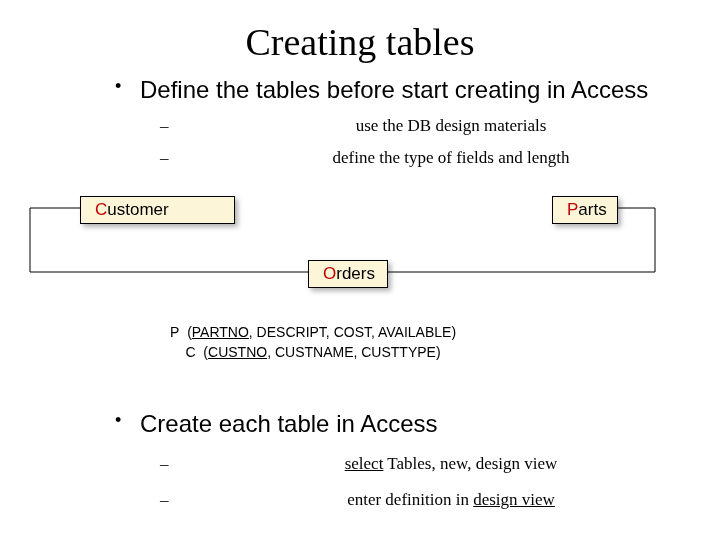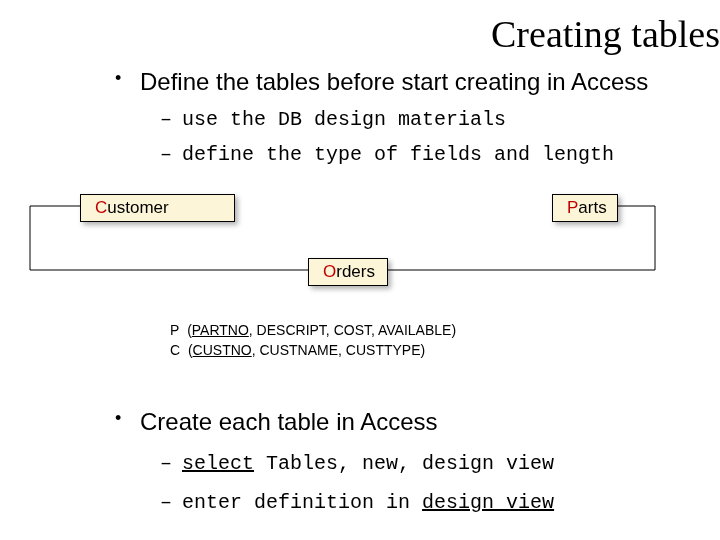--- a/index.html
+++ b/index.html
@@ -7,45 +7,46 @@
     margin: 0;
     width: 720px;
     height: 540px;
     background: #fff;
     font-family: Arial, Helvetica, sans-serif;
     position: relative;
   }
   .title {
     font-family: "Times New Roman", Times, serif;
     font-size: 38px;
-    text-align: right;
-    padding-top: 12px;
+    text-align: center;
+    padding-top: 20px;
     padding-bottom: 4px;
   }
   .bullet-main {
     font-size: 24px;
     margin-left: 110px;
     margin-top: 8px;
     position: relative;
     padding-left: 30px;
   }
   .bullet-main::before {
     content: "•";
     position: absolute;
     left: 5px;
     top: 0;
     font-size: 18px;
   }
   .bullet-sub {
-    font-family: Liberation Mono, monospace;
-    font-size: 20px;
+    font-family: Liberation Serif, serif;
+    font-size: 17px;
     margin-left: 160px;
     margin-top: 12px;
     position: relative;
     padding-left: 22px;
+    text-align: center;
   }
   .bullet-sub::before {
     content: "–";
     position: absolute;
     left: 0;
     top: 0;
   }
   .diagram {
     position: relative;
     width: 716px;
@@ -61,20 +62,21 @@
     padding: 3px 14px;
     color: #000;
   }
   .entity .accent { color: #c00000; }
   .schema {
     position: absolute;
     left: 170px;
     top: 140px;
     font-size: 14px;
     line-height: 20px;
+    text-align: center;
   }
   .schema-row { white-space: nowrap; }
   .schema-key { text-decoration: underline; }
   svg.connectors {
     position: absolute;
     left: 0; top: 0;
     width: 720px; height: 220px;
     pointer-events: none;
   }
   u { text-decoration: underline; }

